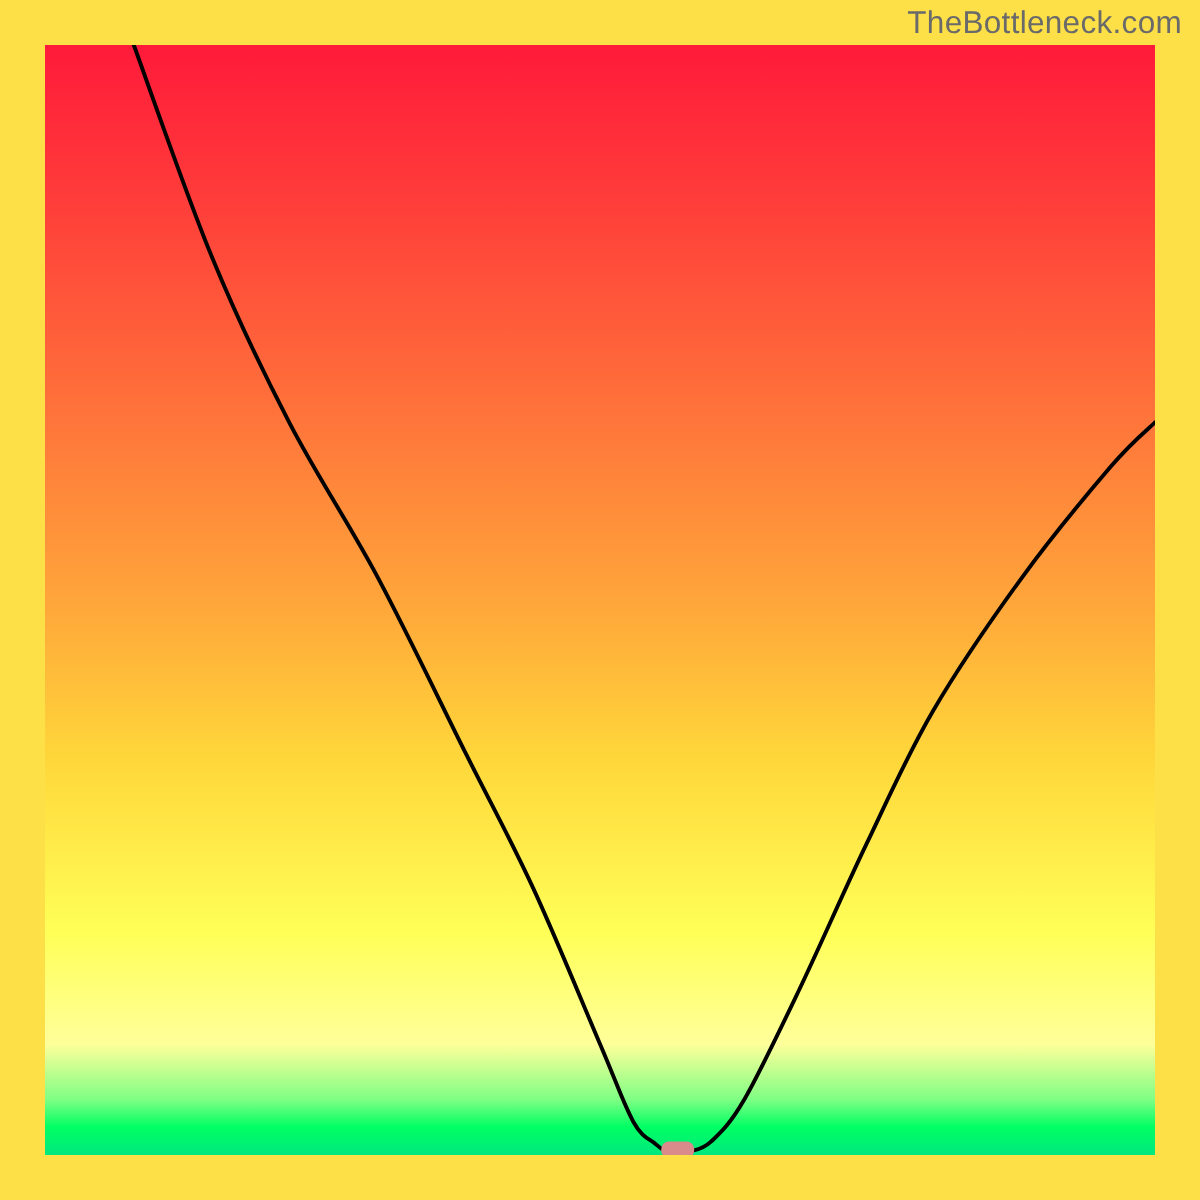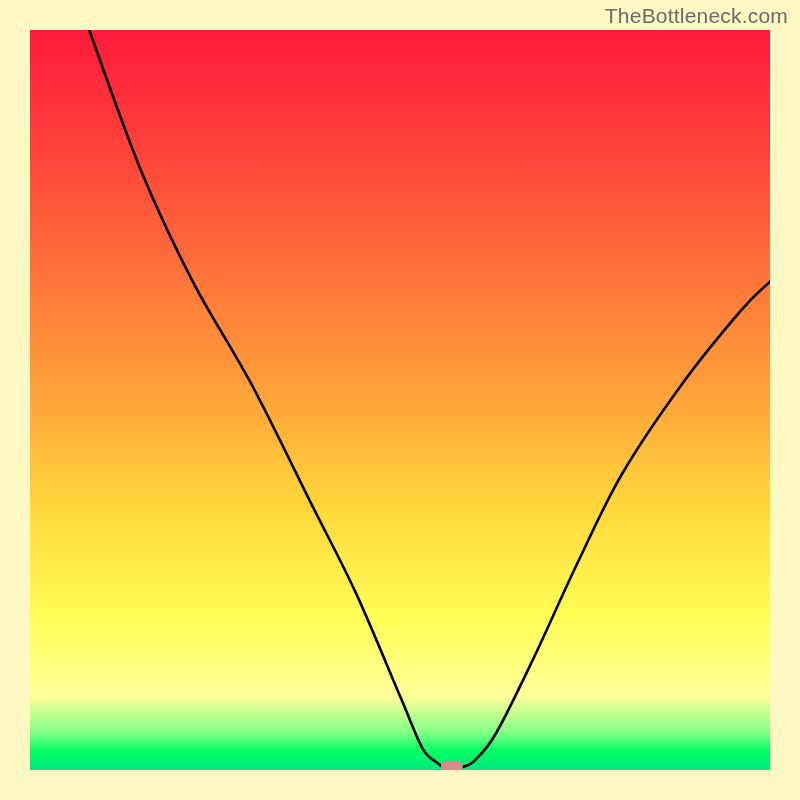--- a/index.html
+++ b/index.html
@@ -8,21 +8,21 @@
     width: 800px;
     height: 800px;
     background: #000;
     overflow: hidden;
     font-family: Arial, Helvetica, sans-serif;
   }
   .frame {
     position: relative;
     width: 800px;
     height: 800px;
-    background: #fef9c3;
+    background: #fde047;
   }
   .plot-area {
     position: absolute;
     left: 30px;
     top: 30px;
     width: 740px;
     height: 740px;
     background: linear-gradient(
       to bottom,
       #ff1a3a 0%,

